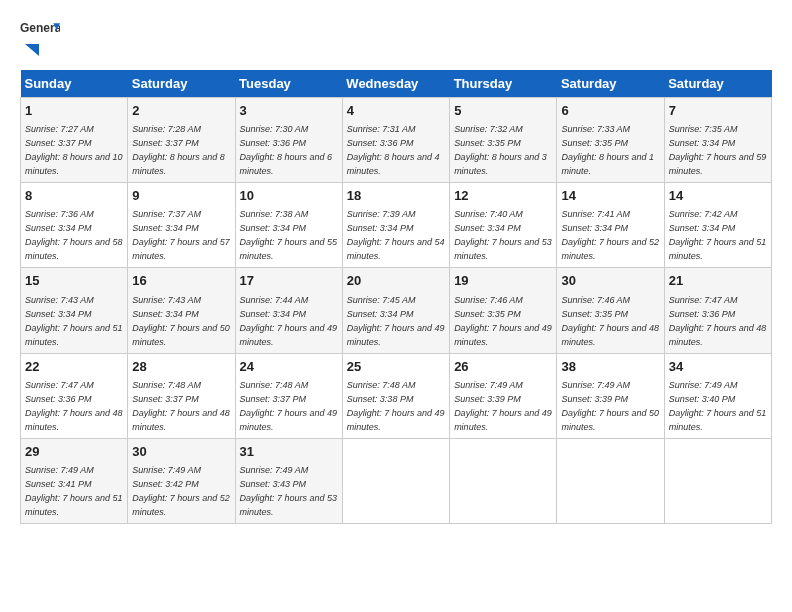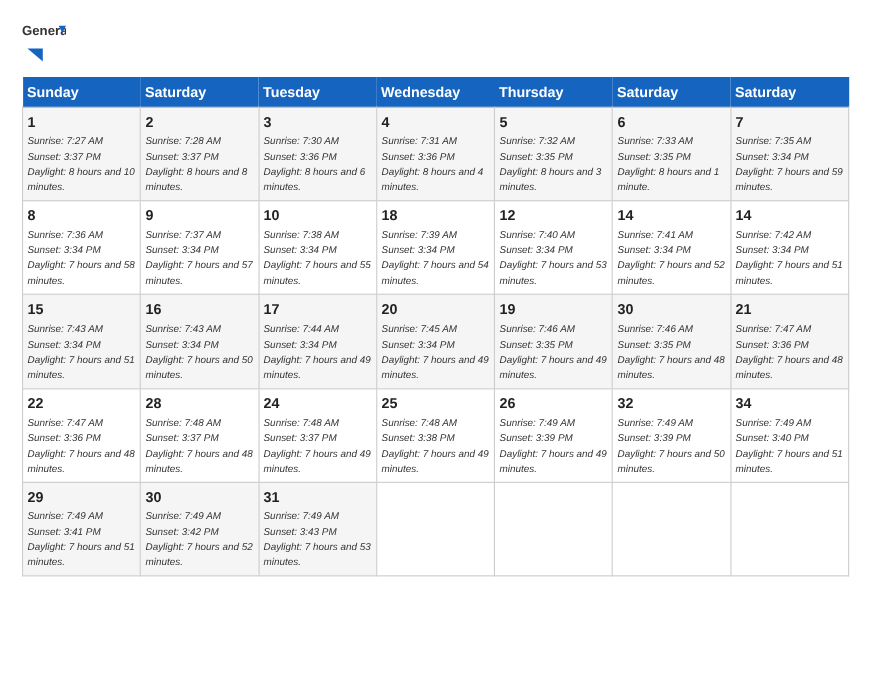--- a/index.html
+++ b/index.html
@@ -226,21 +226,21 @@
       </td>
         <td>
         <span class="day-num">25</span>
         <span class="day-info">Sunrise: 7:48 AM<br>Sunset: 3:38 PM<br>Daylight: 7 hours and 49 minutes.</span>
       </td>
         <td>
         <span class="day-num">26</span>
         <span class="day-info">Sunrise: 7:49 AM<br>Sunset: 3:39 PM<br>Daylight: 7 hours and 49 minutes.</span>
       </td>
         <td>
-        <span class="day-num">32</span>
+        <span class="day-num">38</span>
         <span class="day-info">Sunrise: 7:49 AM<br>Sunset: 3:39 PM<br>Daylight: 7 hours and 50 minutes.</span>
       </td>
         <td>
         <span class="day-num">34</span>
         <span class="day-info">Sunrise: 7:49 AM<br>Sunset: 3:40 PM<br>Daylight: 7 hours and 51 minutes.</span>
       </td>
       </tr>
       <tr>
         <td>
         <span class="day-num">29</span>

